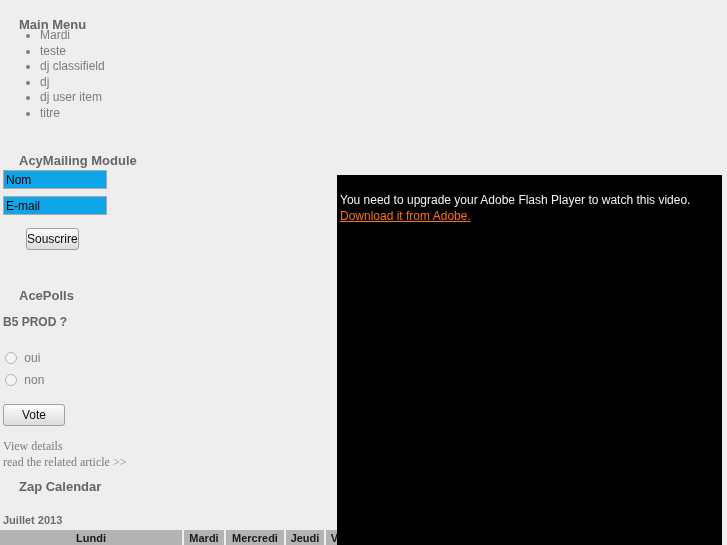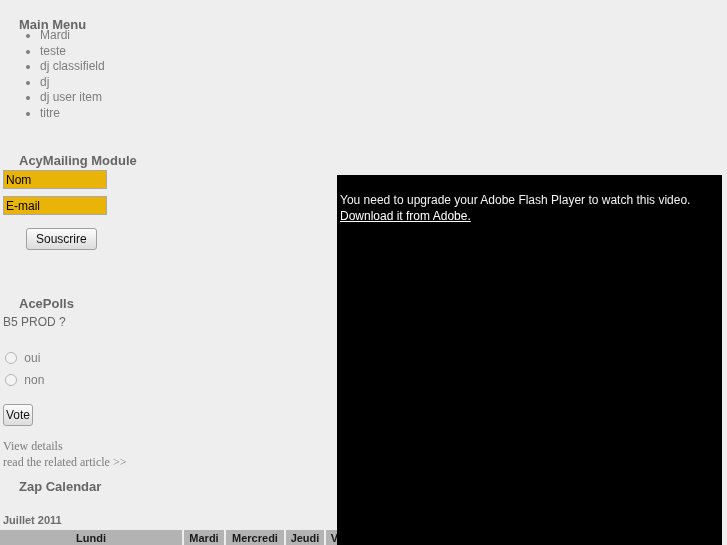--- a/index.html
+++ b/index.html
@@ -31,21 +31,21 @@
     font-weight: bold;
     color: #666666;
     margin: 0;
     padding: 16px;
     line-height: 16px;
     font-family: "Liberation Sans", sans-serif;
   }
 
   .title-main-menu   { position: absolute; left: 3px; top: 1px; }
   .title-acymailing  { position: absolute; left: 3px; top: 137px; }
-  .title-acepolls    { position: absolute; left: 3px; top: 280px; }
+  .title-acepolls    { position: absolute; left: 3px; top: 272px; }
   .title-zapcal      { position: absolute; left: 3px; top: 463px; }
 
   
   ul.main-menu {
     position: absolute;
     left: 0;
     top: 28px;
     margin: 0;
     padding: 0 0 0 40px;
     list-style: disc;
@@ -67,41 +67,41 @@
   .acy-input {
     display: block;
     width: 98px;
     height: 15px;
     padding: 1px 2px;
     margin: 0 0 7px 3px;
     font-family: "Liberation Sans", sans-serif;
     font-size: 12px;
     color: #000000;
     border: 1px solid #a9a9a9;
-    background: #eab308;
+    background: #0ea5e9;
     box-sizing: content-box;
   }
   .acy-submit {
     margin-left: 26px;
     margin-top: 6px;
-    padding: 3px 9px;
+    padding: 3px 0;
     font-family: "Liberation Sans", sans-serif;
     font-size: 12px;
     color: #101010;
     border: 1px solid #a0a0a0;
     border-radius: 3px;
     background: linear-gradient(#fcfcfc, #dcdcdc);
     cursor: pointer;
   }
 
   
   .poll-block { position: absolute; left: 0; top: 315px; }
   .poll-question {
     font-size: 12px;
-    font-weight: normal;
+    font-weight: bold;
     color: #666666;
     margin: 0 0 22px 3px;
     line-height: 14px;
   }
   .poll-option {
     display: block;
     margin: 4px 0 8px 0;
     line-height: 14px;
     white-space: nowrap;
   }
@@ -116,21 +116,21 @@
     border-radius: 50%;
     background: #f4f4f4;
     box-sizing: border-box;
   }
   .poll-label {
     font-size: 12px;
     color: #7d7d7d;
   }
   .vote-button {
     margin: 9px 0 0 3px;
-    padding: 3px 2px;
+    padding: 3px 18px;
     font-family: "Liberation Sans", sans-serif;
     font-size: 12px;
     color: #101010;
     border: 1px solid #a0a0a0;
     border-radius: 3px;
     background: linear-gradient(#fcfcfc, #dcdcdc);
     cursor: pointer;
   }
 
   .poll-links { position: absolute; left: 3px; top: 439px; }
@@ -185,21 +185,21 @@
     left: 3px;
     top: 17px;
     width: 370px;
     font-family: "Liberation Sans", sans-serif;
     font-size: 12px;
     color: #f2f2f2;
     line-height: 16px;
   }
   .video-link {
     display: inline-block;
-    color: #ffffff;
+    color: #f97316;
     text-decoration: underline;
     font-size: 12px;
     line-height: 16px;
   }
 </style>
 </head>
 <body>
 
 <div class="left-col">
 
@@ -253,21 +253,21 @@
   </div>
 
   <div class="poll-links">
     <a href="#">View details</a>
     <a href="#">read the related article &gt;&gt;</a>
   </div>
 
   <h3 class="module-title title-zapcal">Zap Calendar</h3>
 
   <div class="calendar-block">
-    <div class="calendar-month">Juillet 2011</div>
+    <div class="calendar-month">Juillet 2013</div>
     <table class="zap-calendar">
       <thead>
         <tr>
           <th style="width:180px;">Lundi</th>
           <th style="width:38px;">Mardi</th>
           <th style="width:56px;">Mercredi</th>
           <th style="width:36px;">Jeudi</th>
           <th style="width:54px;">Vendredi</th>
         </tr>
       </thead>

